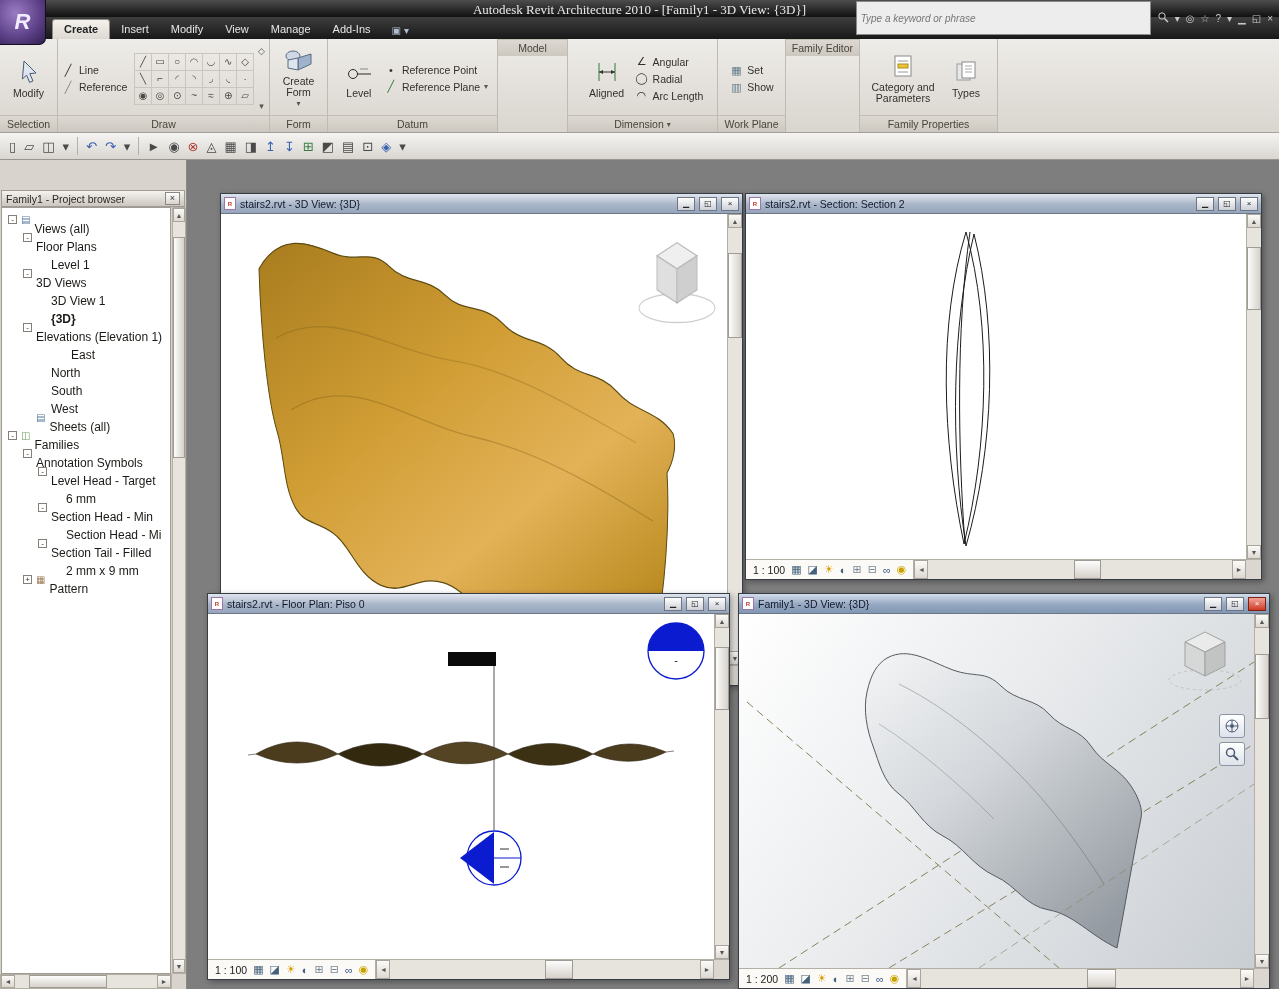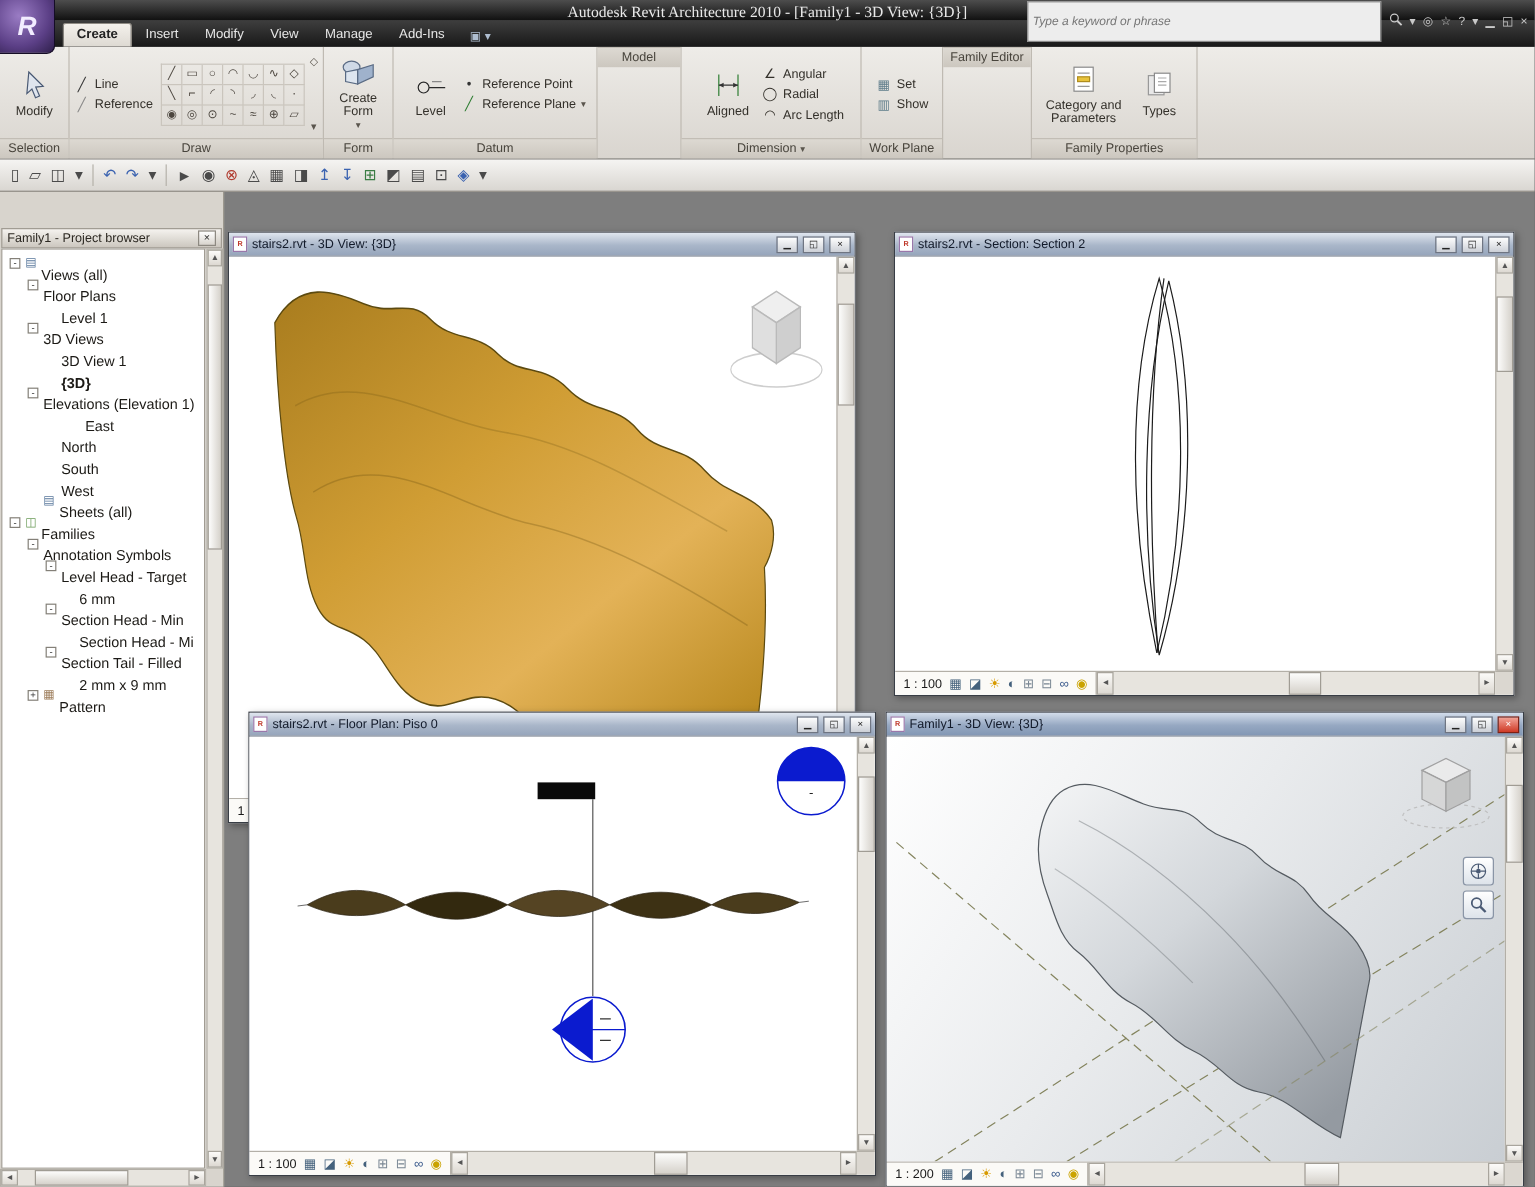--- a/index.html
+++ b/index.html
@@ -476,21 +476,21 @@
       <div class="htrack">
           <div class="hthumb" style="left:10%;width:55%"></div>
         </div>
       <span class="sb-btn">►</span>
     </div>
     <div class="browser-corner"></div>
   </div>
 
   <div class="mdi">
 
-    <div class="win" style="left:3px;top:33px;width:523px;height:493px;z-index:1">
+    <div class="win" style="left:33px;top:33px;width:523px;height:493px;z-index:1">
       <div class="win-title">
         <span class="doc-icon">R</span>
         <span class="t">stairs2.rvt - 3D View: {3D}</span>
         <span class="win-btn">▁</span>
         <span class="win-btn">◱</span>
         <span class="win-btn">×</span>
       </div>
       <div class="win-body">
         <div class="canvas">
           <svg width="100%" height="100%" viewBox="0 0 506 345" preserveAspectRatio="none">

